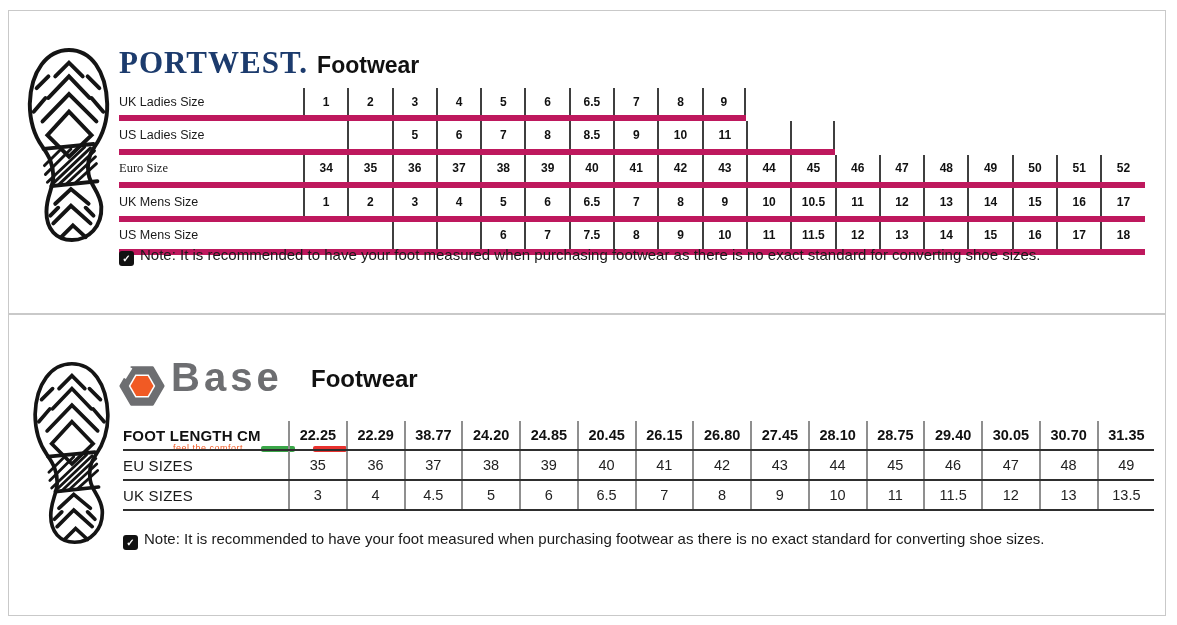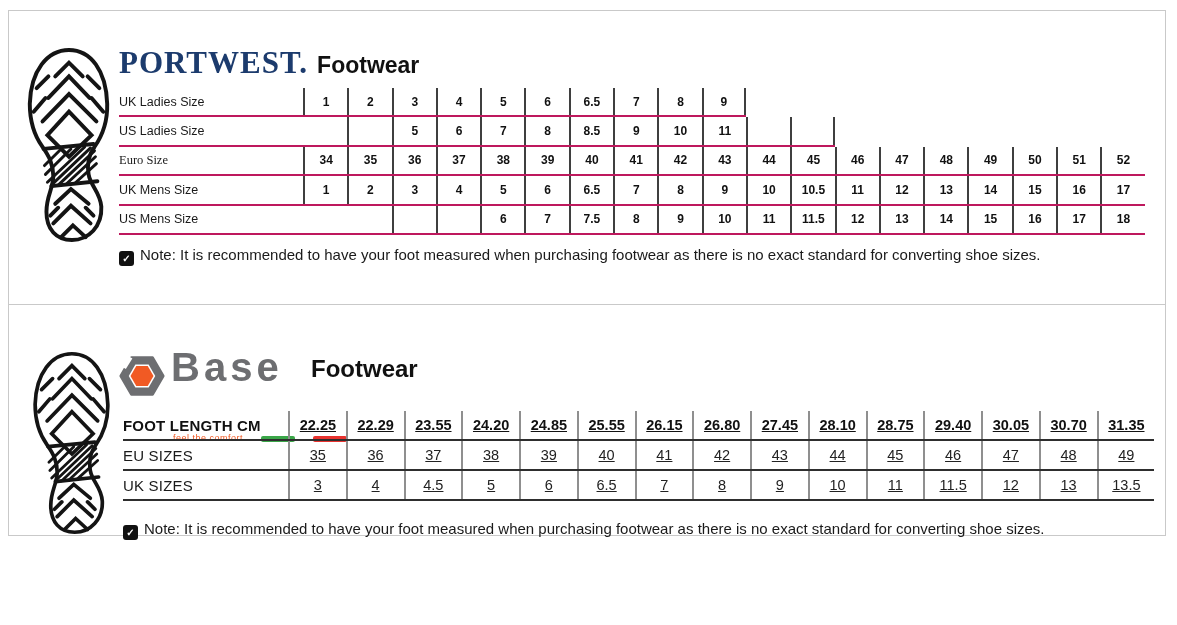--- a/index.html
+++ b/index.html
@@ -1,20 +1,20 @@
 <!DOCTYPE html>
 <html><head>
 <meta charset="utf-8">
 <style>
   html,body{margin:0;padding:0;background:#ffffff;}
   body{width:1177px;height:625px;position:relative;font-family:"Liberation Sans",sans-serif;color:#161616;overflow:hidden;}
 
   .panel{position:absolute;left:8px;width:1158px;background:#fff;border:1px solid #c9c9c9;box-sizing:border-box;}
   .panel1{top:10px;height:304px;}
-  .panel2{top:304px;height:232px;}
+  .panel2{top:314px;height:302px;}
 
   .footprint{position:absolute;}
   .footprint1{left:14px;top:36px;}
   .footprint2{left:20px;top:46px;}
 
   
   .header1{position:absolute;left:110px;top:34px;white-space:nowrap;}
   .portwest-word{font-family:"Liberation Serif",serif;font-weight:bold;font-size:31px;letter-spacing:1px;color:#1c3b6d;}
   .fw-title1{font-size:23px;font-weight:bold;color:#111;margin-left:9px;}
 
@@ -26,29 +26,29 @@
   .flag-bar{display:inline-block;width:34px;height:6px;border-radius:2px;vertical-align:middle;margin-left:18px;}
   .fw-title2{position:absolute;left:192px;top:4px;font-size:24px;font-weight:bold;color:#111;}
 
   
   .sizes-table{position:absolute;}
   .t-row{display:flex;width:max-content;box-sizing:border-box;}
   .t-label{display:flex;align-items:center;box-sizing:border-box;flex:0 0 auto;}
   .t-cell{display:flex;align-items:center;justify-content:center;box-sizing:border-box;flex:0 0 auto;width:var(--colw);height:var(--rowh);text-align:center;}
 
   .t1{--labw:184px;--colw:44.3px;--rowh:27.4px;left:110px;top:77px;font-size:12px;}
-  .t1 .t-row{border-bottom:2px solid #be185d;}
+  .t1 .t-row{border-bottom:6px solid #be185d;}
   .t1 .t-label{width:var(--labw);height:var(--rowh);font-size:12.5px;color:#1a1a1a;}
   .t1 .t-cell{border-left:2px solid #3f3f3f;font-weight:bold;color:#111;}
   .t1 .t-cell.endcap{border-right:2px solid #3f3f3f;}
 
   .t2{--labw:165px;--colw:57.75px;--rowh:28px;left:114px;top:106px;font-size:14.5px;}
   .t2 .t-row{border-bottom:2px solid #2e2e2e;}
   .t2 .t-label{width:var(--labw);height:var(--rowh);font-size:15px;color:#1a1a1a;letter-spacing:0.2px;}
-  .t2 .t-cell{border-left:2px solid #8f8f8f;color:#222;text-decoration:underline;}
+  .t2 .t-cell{border-left:2px solid #8f8f8f;color:#222;}
   .t2 .t-row.bold .t-cell,.t2 .t-row.bold .t-label{font-weight:bold;color:#111;}
 
   
   .note{position:absolute;font-size:15px;color:#1a1a1a;white-space:nowrap;}
   .note1{left:110px;top:235px;}
   .note2{left:114px;top:215px;}
   .note-icon{display:inline-flex;align-items:center;justify-content:center;width:15px;height:15px;background:#111;border-radius:3px;color:#fff;font-size:10px;font-weight:bold;margin-right:6px;vertical-align:-2px;}
 </style>
 </head>
 <body>
@@ -226,24 +226,24 @@
     <span class="base-word">Base</span>
     <span class="base-tagline"><span>feel the comfort</span><span class="flag-bar" style="background:#3aa648;"></span><span class="flag-bar" style="background:#e8322e;"></span></span>
     <span class="fw-title2">Footwear</span>
   </div>
 
   <div class="sizes-table t2">
       <div class="t-row bold">
         <div class="t-label" style="width: calc(var(--labw) + 0 * var(--colw));">FOOT LENGTH CM</div>
         <div class="t-cell">22.25</div>
         <div class="t-cell">22.29</div>
-        <div class="t-cell">23.55</div>
+        <div class="t-cell">38.77</div>
         <div class="t-cell">24.20</div>
         <div class="t-cell">24.85</div>
-        <div class="t-cell">25.55</div>
+        <div class="t-cell">20.45</div>
         <div class="t-cell">26.15</div>
         <div class="t-cell">26.80</div>
         <div class="t-cell">27.45</div>
         <div class="t-cell">28.10</div>
         <div class="t-cell">28.75</div>
         <div class="t-cell">29.40</div>
         <div class="t-cell">30.05</div>
         <div class="t-cell">30.70</div>
         <div class="t-cell">31.35</div>
       </div>

